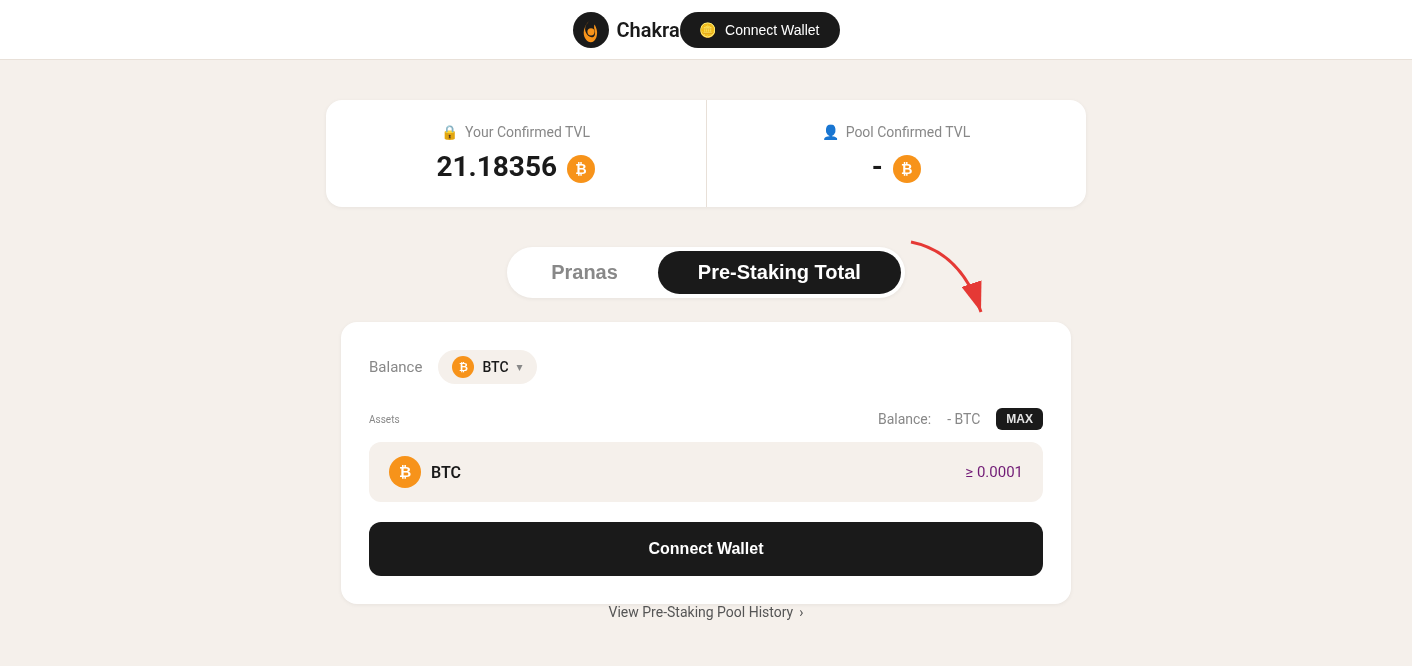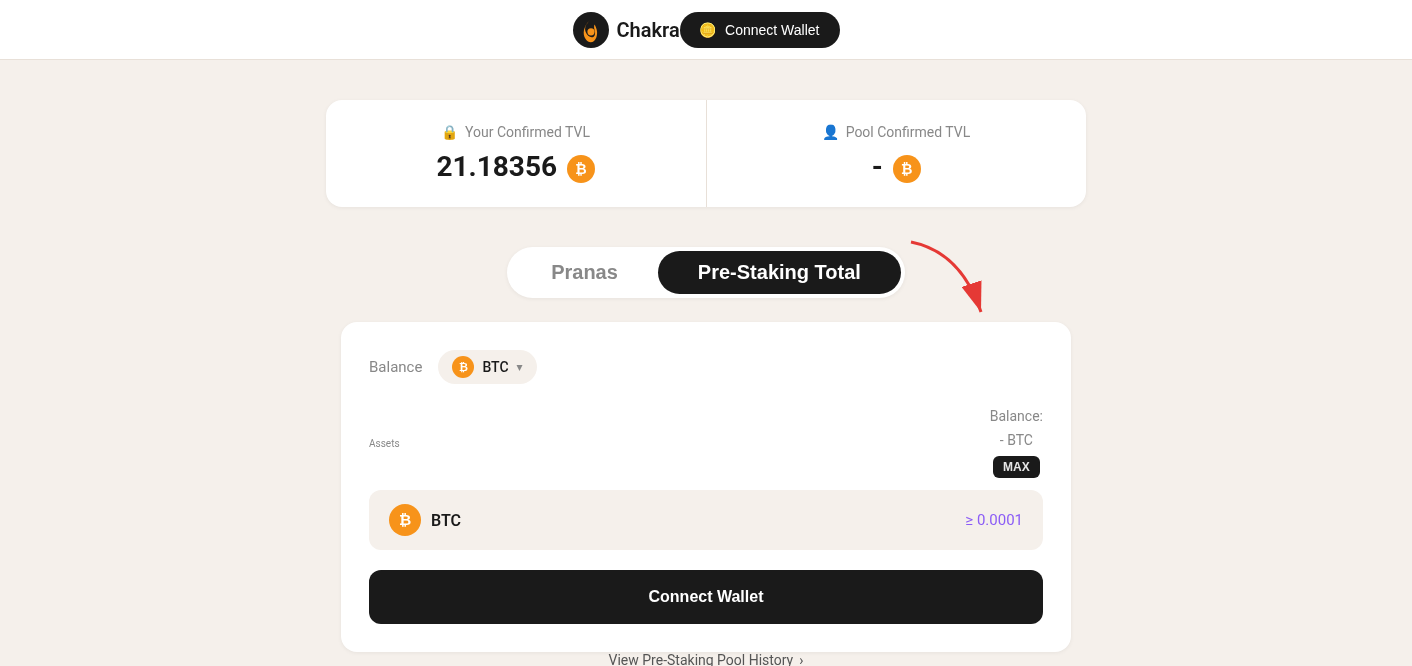--- a/index.html
+++ b/index.html
@@ -211,24 +211,23 @@
     }
 
     .assets-label {
       font-size: 10px;
       color: #888;
     }
 
     .balance-row {
       display: flex;
       align-items: center;
-      gap: 8px;
-      font-size: 14px;
-      color: #888;
-      flex-direction: column;
+      gap: 16px;
+      font-size: 14px;
+      color: #888;
     }
 
     .max-btn {
       background: #1a1a1a;
       color: #e5e5e5;
       border: none;
       border-radius: 6px;
       padding: 4px 10px;
       font-size: 12px;
       font-weight: 600;
@@ -266,21 +265,21 @@
     }
 
     .btc-name {
       font-size: 16px;
       font-weight: 600;
       color: #1a1a1a;
     }
 
     .btc-min {
       font-size: 15px;
-      color: #8b5cf6;
+      color: #701a75;
     }
 
     
     .connect-wallet-btn-main {
       width: 100%;
       background: #1a1a1a;
       color: #ffffff;
       border: none;
       border-radius: 12px;
       padding: 18px;

